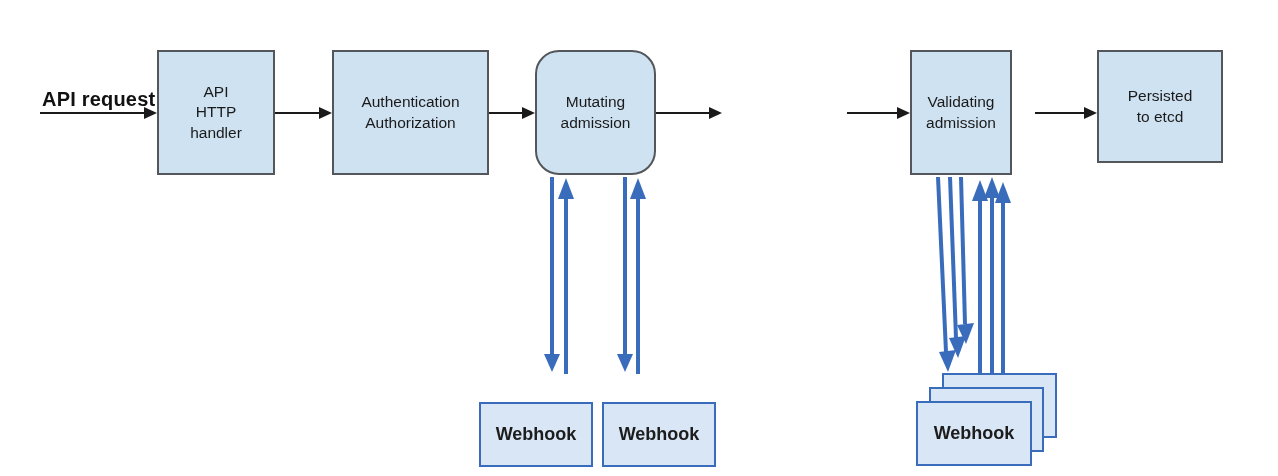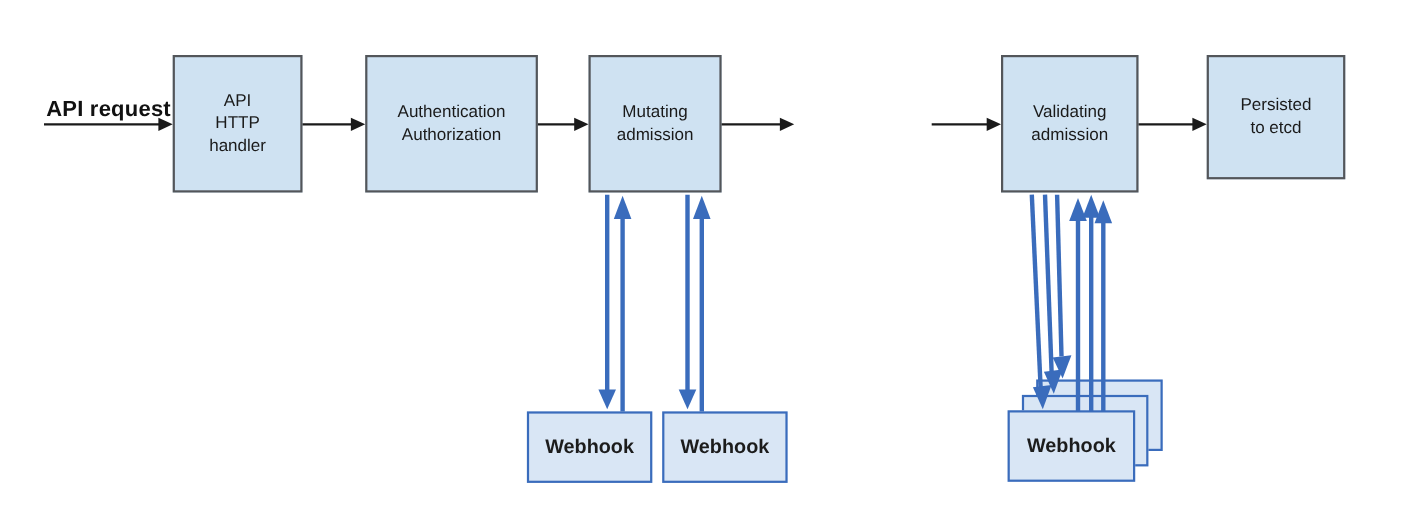--- a/index.html
+++ b/index.html
@@ -34,20 +34,21 @@
     box-sizing: border-box;
     background: var(--webhook-fill, #d9e6f5);
     border: 2px solid var(--webhook-border, #3a6cbc);
     display: flex;
     align-items: center;
     justify-content: center;
     text-align: center;
     font-size: 18px;
     font-weight: 600;
     color: #1c1c1c;
+    margin-top: 28px;
   }
   .entry-label {
     position: absolute;
     left: 42px;
     top: 88px;
     font-size: 20px;
     font-weight: 600;
     color: #111111;
     letter-spacing: 0.2px;
   }
@@ -69,25 +70,25 @@
 
   <div class="entry-label">API request</div>
 
   <div class="flow-box" style="left:157px; top:50px; width:118px; height:125px;">API
 HTTP
 handler</div>
 
   <div class="flow-box" style="left:332px; top:50px; width:157px; height:125px;">Authentication
 Authorization</div>
 
-  <div class="flow-box" style="left:535px; top:50px; width:121px; height:125px;">Mutating
+  <div class="flow-box" style="left:535px; top:50px; width:121px; height:125px;border-radius:24px;">Mutating
 admission</div>
 
 
-  <div class="flow-box" style="left:910px; top:50px; width:125px; height:125px;">Validating
+  <div class="flow-box" style="left:910px; top:50px; width:102px; height:125px;">Validating
 admission</div>
 
   <div class="flow-box" style="left:1097px; top:50px; width:126px; height:113px;">Persisted
 to etcd</div>
 
   <div class="webhook-box" style="left:479px; top:374px; width:114px; height:65px;">Webhook</div>
 
   <div class="webhook-box" style="left:602px; top:374px; width:114px; height:65px;">Webhook</div>
 
   <div class="webhook-box" style="left:942px; top:345px; width:115px; height:65px;">Webhook</div>

